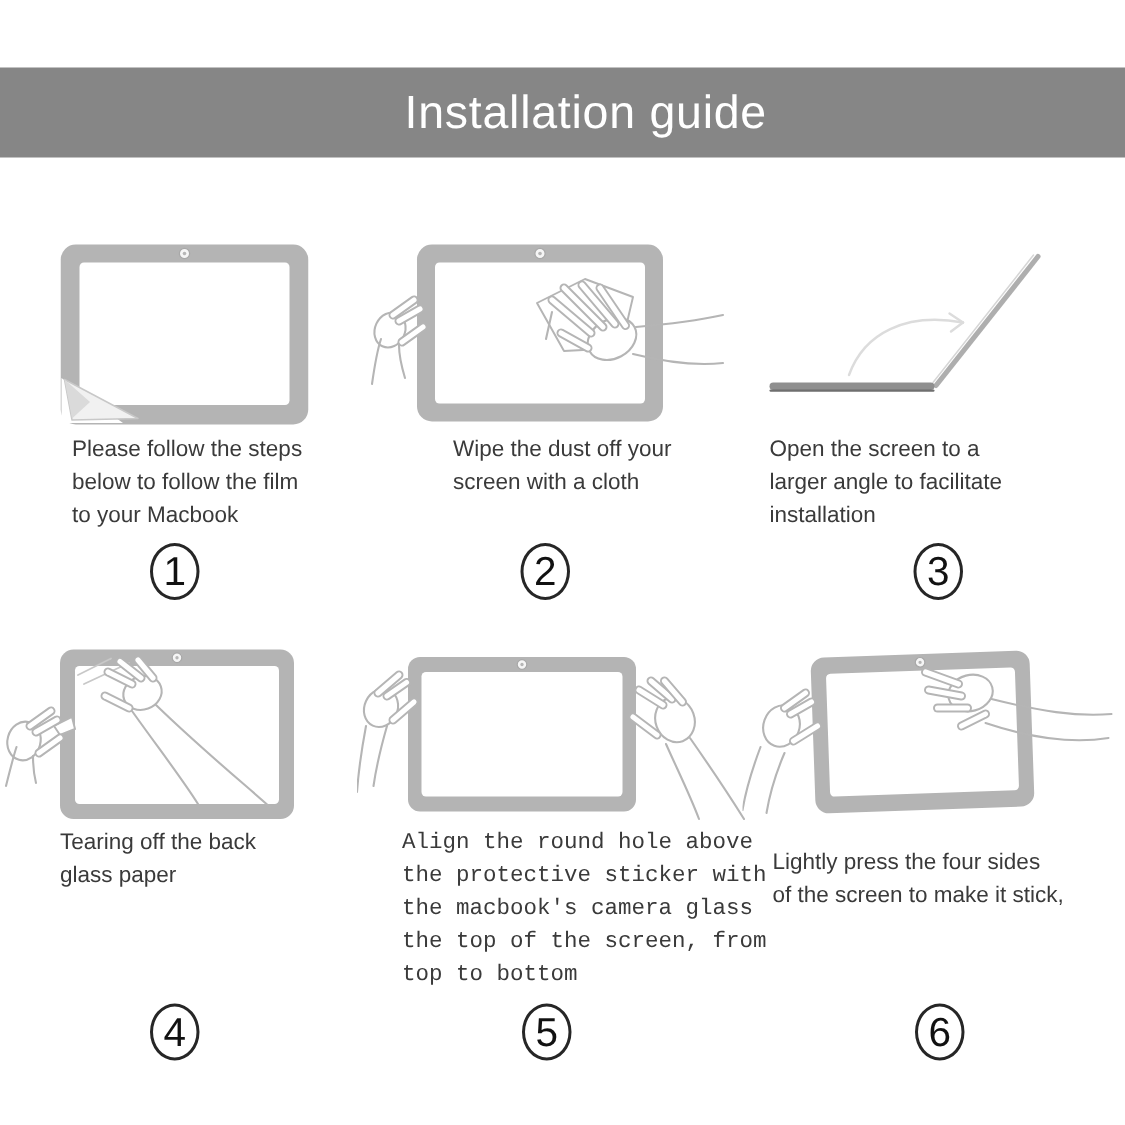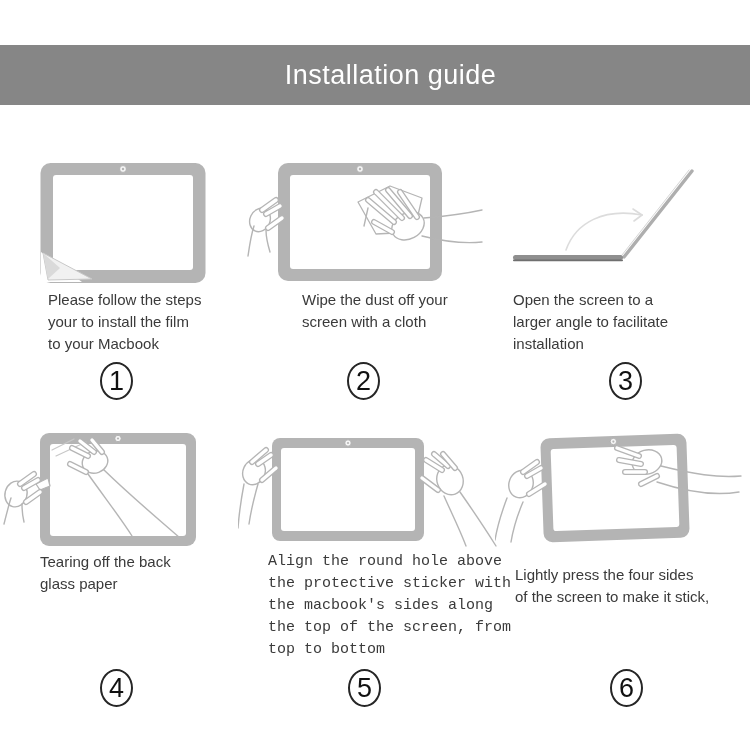--- a/index.html
+++ b/index.html
@@ -1,20 +1,20 @@
 <!DOCTYPE html>
 <html style="--page_bg: #ffffff; --header_bg: #868686; --header_text: #ffffff; --device_bezel: #b4b4b4; --device_screen: #ffffff; --sketch_line: #b5b5b5; --laptop_base: #8f8f8f; --caption_text: #3a3a3a; --badge_border: #262626; --badge_text: #111111;"><head>
 <meta charset="utf-8">
 <style>
   html,body{margin:0;padding:0;background:#fff;}
   .page{position:relative;width:750px;height:750px;background:var(--page_bg,#fff);
         font-family:"Liberation Sans",sans-serif;overflow:hidden;}
   .header{position:absolute;left:0;top:45px;width:750px;height:60px;
           background:var(--header_bg,#868686);display:flex;align-items:center;justify-content:center;}
-  .header .title{color:var(--header_text,#fff);font-size:27px;letter-spacing:.5px;margin-left:31px;}
+  .header .title{color:var(--header_text,#fff);font-size:31px;letter-spacing:.5px;margin-left:31px;}
 
   .caption{position:absolute;color:var(--caption_text,#3a3a3a);font-size:15px;line-height:22px;white-space:nowrap;}
   #cap1{left:48px;top:289px;}
   #cap2{left:283px;top:289px;margin-left:19px;}
   #cap3{left:513px;top:289px;}
   #cap4{left:40px;top:551px;}
   #cap5{left:268px;top:551px;font-family:Liberation Mono, monospace;}
   #cap6{left:515px;top:564px;}
 
   .badge{position:absolute;width:33px;height:38px;border:2px solid var(--badge_border,#262626);
@@ -207,40 +207,40 @@
         <path class="fi" d="M28,44 L42,34"></path>
       <path class="fo" d="M34,66 L50,56"></path>
         <path class="fi" d="M34,66 L50,56"></path>
       <path class="armline" d="M12,70 C6,86 2,100 0,112"></path>
       <path class="armline" d="M28,74 C22,88 18,102 16,114"></path>
     </g>
   </svg>
 
   <div id="cap1" class="caption">
     <div>Please follow the steps</div>
-    <div>your to install the film</div>
+    <div>below to follow the film</div>
     <div>to your Macbook</div>
   </div>
   <div id="cap2" class="caption">
     <div>Wipe the dust off your</div>
     <div>screen with a cloth</div>
   </div>
   <div id="cap3" class="caption">
     <div>Open the screen to a</div>
     <div>larger angle to facilitate</div>
     <div>installation</div>
   </div>
   <div id="cap4" class="caption">
     <div>Tearing off the back</div>
     <div>glass paper</div>
   </div>
   <div id="cap5" class="caption">
     <div>Align the round hole above</div>
     <div>the protective sticker with</div>
-    <div>the macbook's sides along</div>
+    <div>the macbook's camera glass</div>
     <div>the top of the screen, from</div>
     <div>top to bottom</div>
   </div>
   <div id="cap6" class="caption">
     <div>Lightly press the four sides</div>
     <div>of the screen to make it stick,</div>
   </div>
 
   <div id="b1" class="badge">
     <span>1</span>

